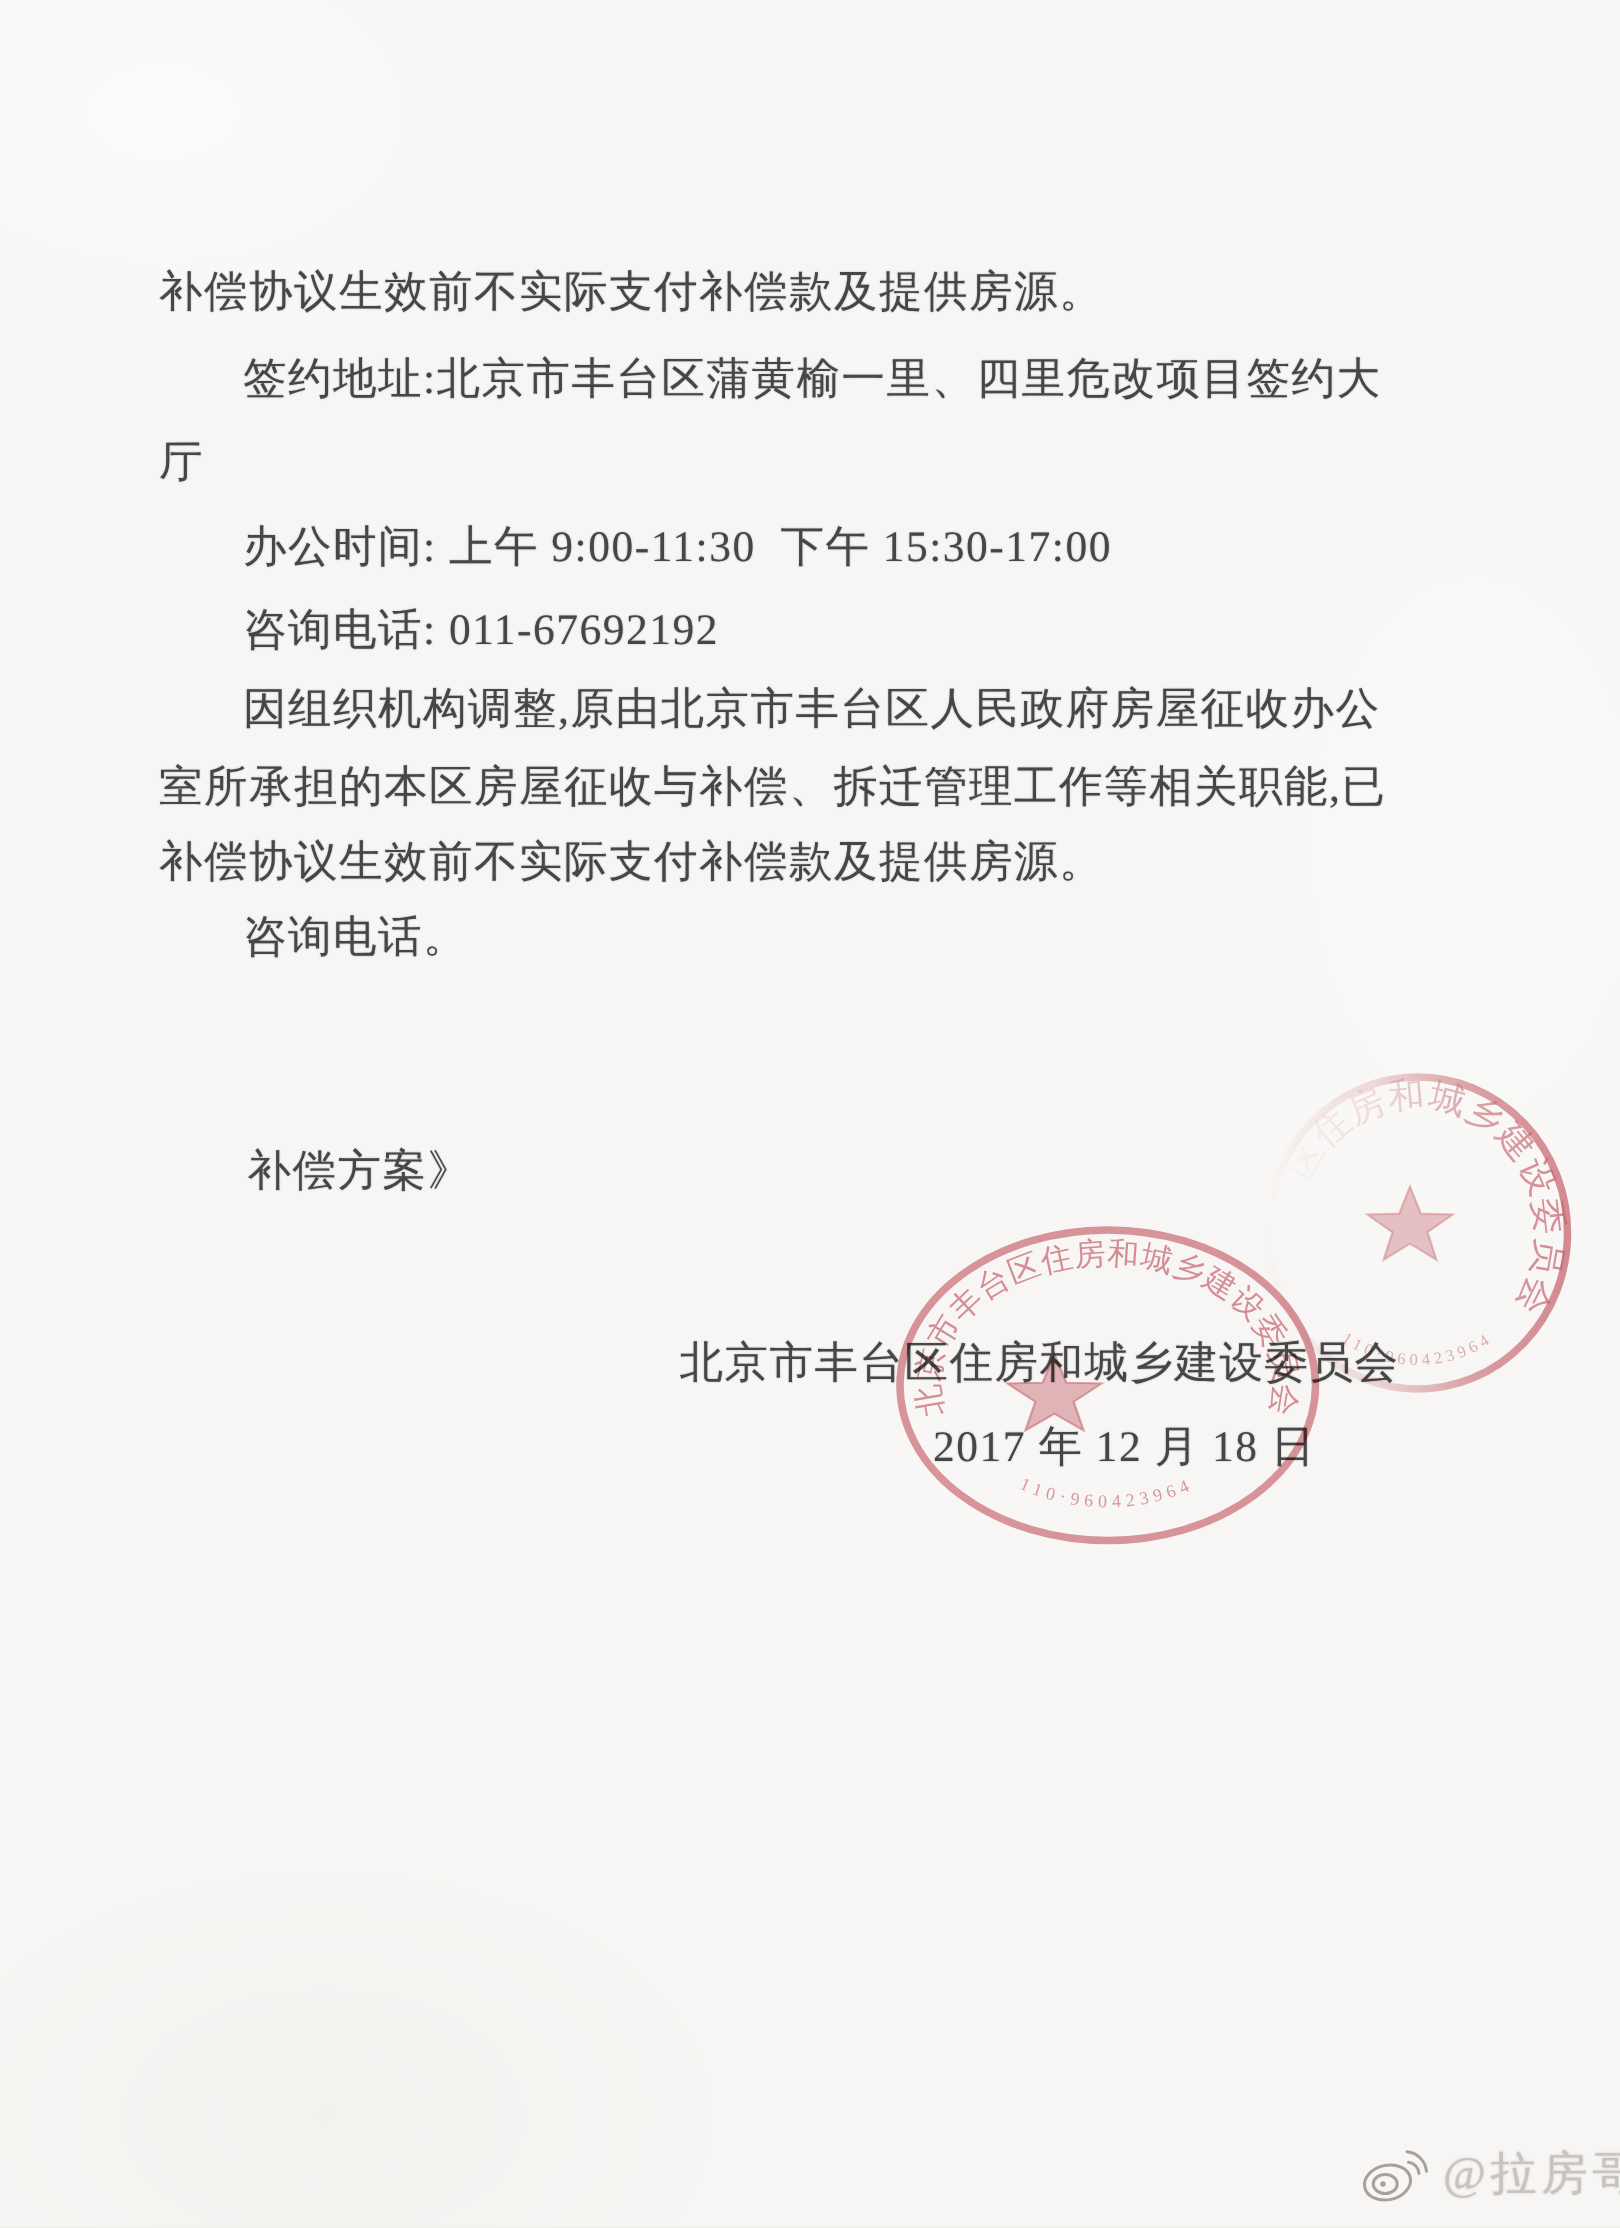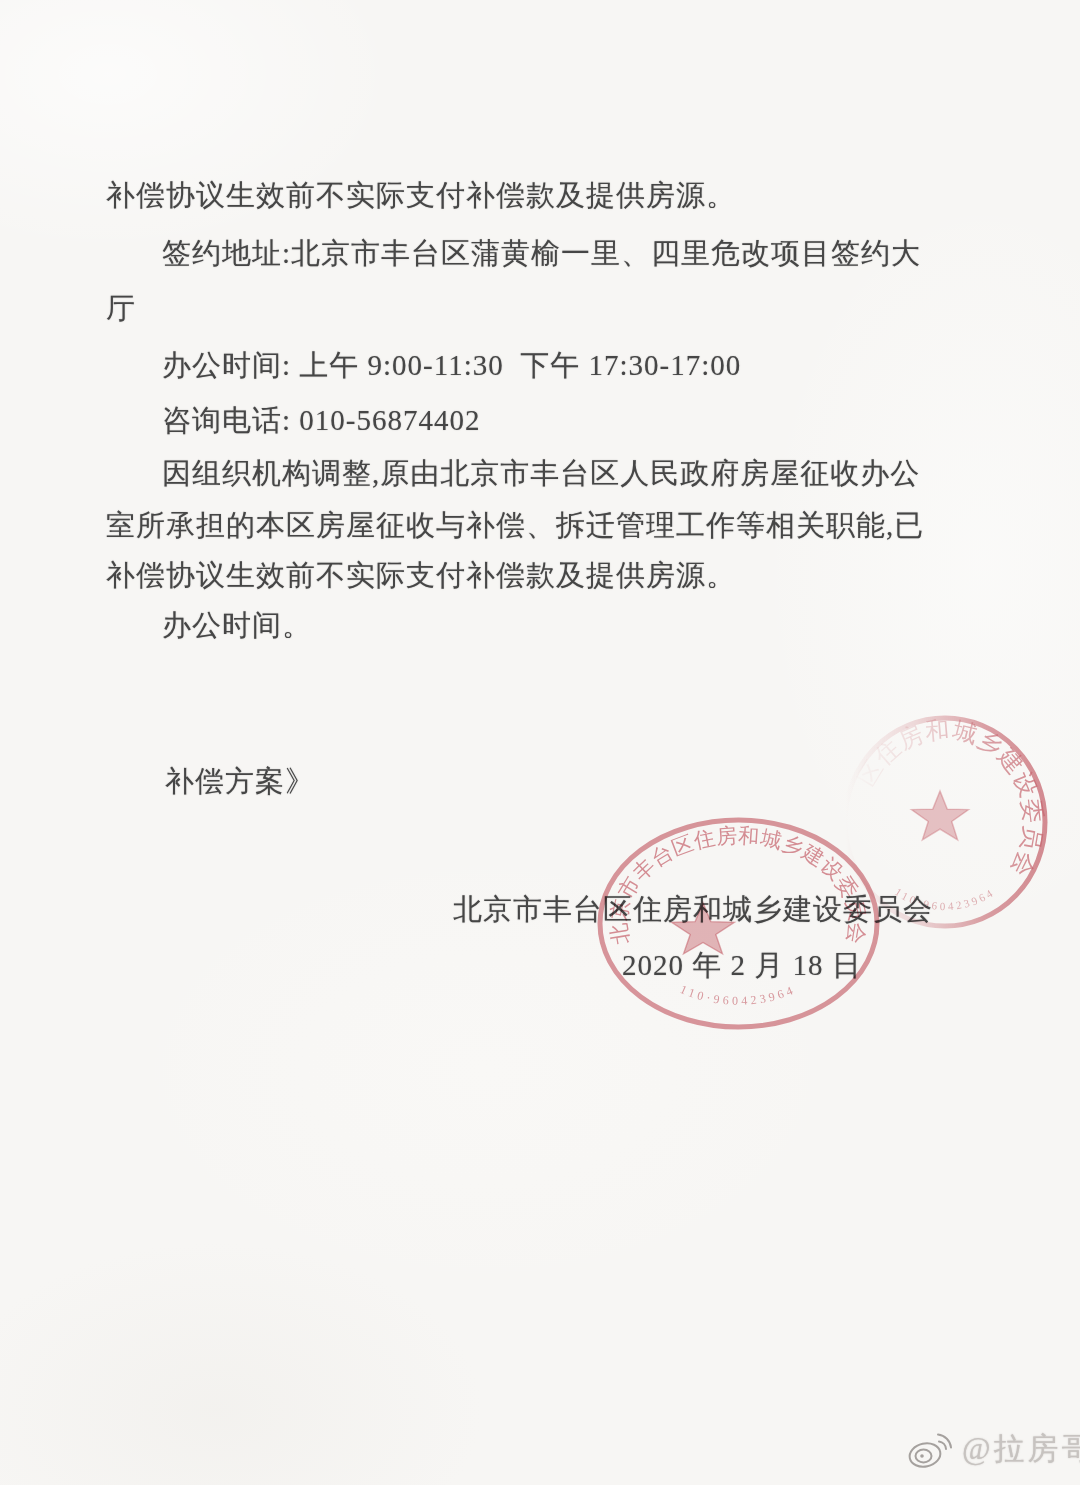--- a/index.html
+++ b/index.html
@@ -41,30 +41,30 @@
 </style>
 </head>
 <body>
 
 <div class="page">
   <div class="mottle"></div>
 
   <div class="textline" style="left:106px;top:178px">补偿协议生效前不实际支付补偿款及提供房源。</div>
   <div class="textline" style="left:162px;top:236px">签约地址:北京市丰台区蒲黄榆一里、四里危改项目签约大</div>
   <div class="textline" style="left:106px;top:291px">厅</div>
-  <div class="textline" style="left:162px;top:348px">办公时间: 上午 9:00-11:30  下午 17:30-17:00</div>
-  <div class="textline" style="left:162px;top:403px">咨询电话: 010-56874402</div>
+  <div class="textline" style="left:162px;top:348px">办公时间: 上午 9:00-11:30  下午 15:30-17:00</div>
+  <div class="textline" style="left:162px;top:403px">咨询电话: 011-67692192</div>
   <div class="textline" style="left:162px;top:456px">因组织机构调整,原由北京市丰台区人民政府房屋征收办公</div>
   <div class="textline" style="left:106px;top:508px">室所承担的本区房屋征收与补偿、拆迁管理工作等相关职能,已</div>
   <div class="textline" style="left:106px;top:558px">补偿协议生效前不实际支付补偿款及提供房源。</div>
-  <div class="textline" style="left:162px;top:608px">办公时间。</div>
+  <div class="textline" style="left:162px;top:608px">咨询电话。</div>
   <div class="textline" style="left:165px;top:764px">补偿方案》</div>
 
   <div class="textline" style="left:453px;top:892px">北京市丰台区住房和城乡建设委员会</div>
-  <div class="textline" style="left:622px;top:948px">2020 年 2 月 18 日</div>
+  <div class="textline" style="left:622px;top:948px">2017 年 12 月 18 日</div>
 
   <svg class="seal" style="left:586px;top:800px" width="306" height="240" viewBox="0 0 306 240">
     <defs>
       <path id="seal1-top-arc" d="M 42.5 139.6 A 112 80 0 1 1 261.5 139.6" fill="none"></path>
       <path id="seal1-bottom-arc" d="M 63 171 A 110 82 0 0 0 241 171" fill="none"></path>
     </defs>
     <ellipse cx="152.5" cy="123.5" rx="138.5" ry="103.5" fill="none" stroke="#c85a65" stroke-opacity="0.62" stroke-width="5"></ellipse>
     <text font-size="21" fill="#c85a65" fill-opacity="0.66" letter-spacing="0.5" text-anchor="middle">
       <textPath href="#seal1-top-arc" startOffset="50%">北京市丰台区住房和城乡建设委员会</textPath>
     </text>

